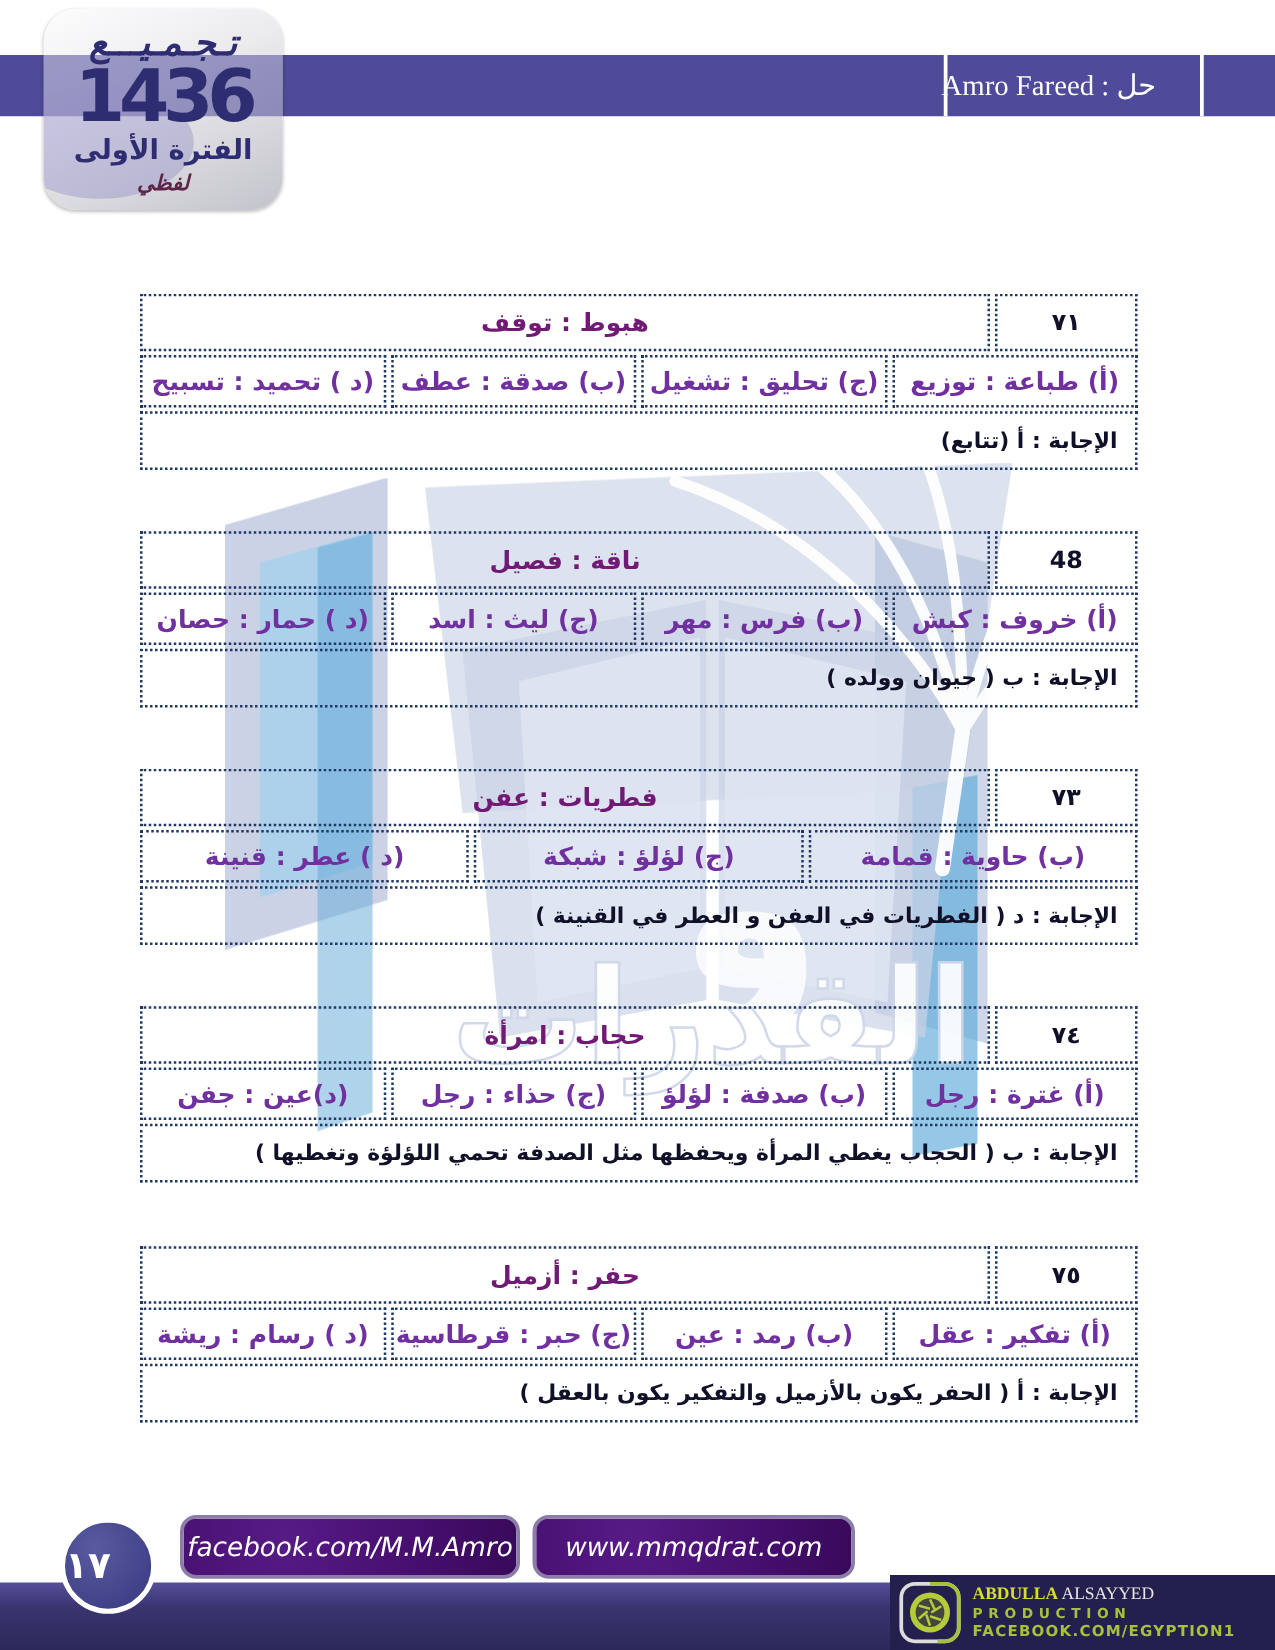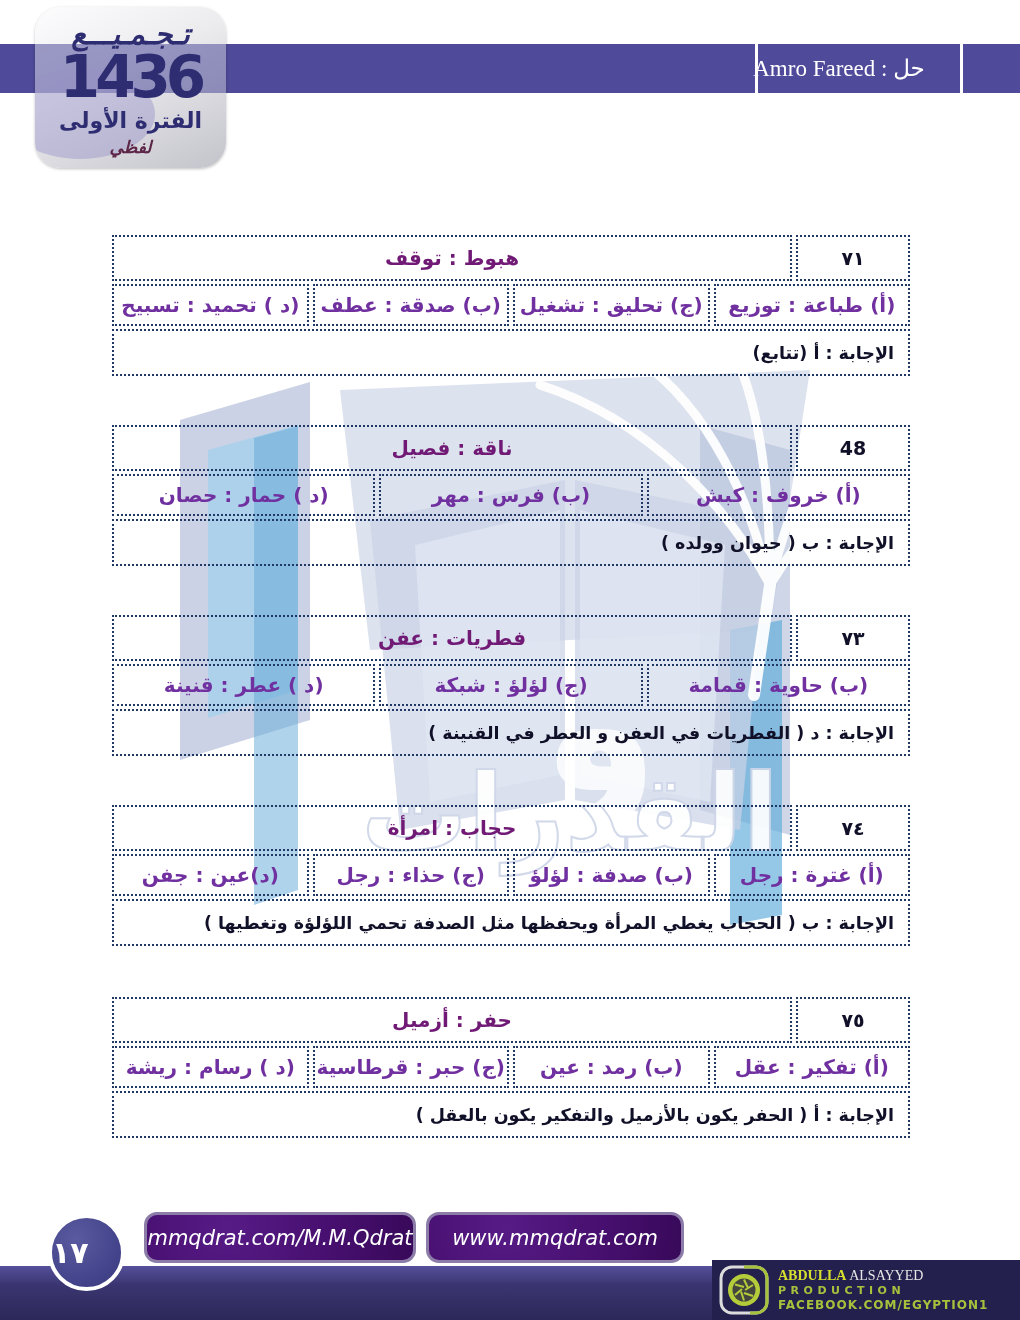--- a/index.html
+++ b/index.html
@@ -150,20 +150,21 @@
   </div>
 
   <div class="qblock" style="top:425px">
     <div class="qrow">
       <div class="qcell qnum">48</div>
       <div class="qcell qtitle">ناقة : فصيل</div>
     </div>
     <div class="qrow qopts">
       <div class="qcell qopt">(أ) خروف : كبش</div>
       <div class="qcell qopt">(ب) فرس : مهر</div>
+      <div class="qcell qopt">(ج) ليث : اسد</div>
       <div class="qcell qopt">(د ) حمار : حصان</div>
     </div>
     <div class="qans">الإجابة : ب ( حيوان وولده )</div>
   </div>
 
   <div class="qblock" style="top:615px">
     <div class="qrow">
       <div class="qcell qnum">٧٣</div>
       <div class="qcell qtitle">فطريات : عفن</div>
     </div>
@@ -203,21 +204,21 @@
     <div class="qans">الإجابة : أ ( الحفر يكون بالأزميل والتفكير يكون بالعقل )</div>
   </div>
 
   <div class="bottom-bar"></div>
 
   <div class="page-circle">
     <span>١٧</span>
   </div>
 
   <div class="foot-btn btn-fb">
-    <span>mmqdrat.com/M.M.Qdrat</span>
+    <span>facebook.com/M.M.Amro</span>
   </div>
   <div class="foot-btn btn-www">
     <span>www.mmqdrat.com</span>
   </div>
 
   <div class="production">
     <svg class="prod-icon" viewBox="0 0 52 52">
       <rect x="3" y="3" width="46" height="46" rx="11" fill="none" stroke="#dcdcdc" stroke-width="3"></rect>
       <path d="M26,3 h12 a11,11 0 0 1 11,11 v24 a11,11 0 0 1 -11,11 h-6" fill="none" stroke="#a6c23c" stroke-width="3"></path>
       <circle cx="26" cy="26" r="16" fill="#b5cc3a"></circle>

